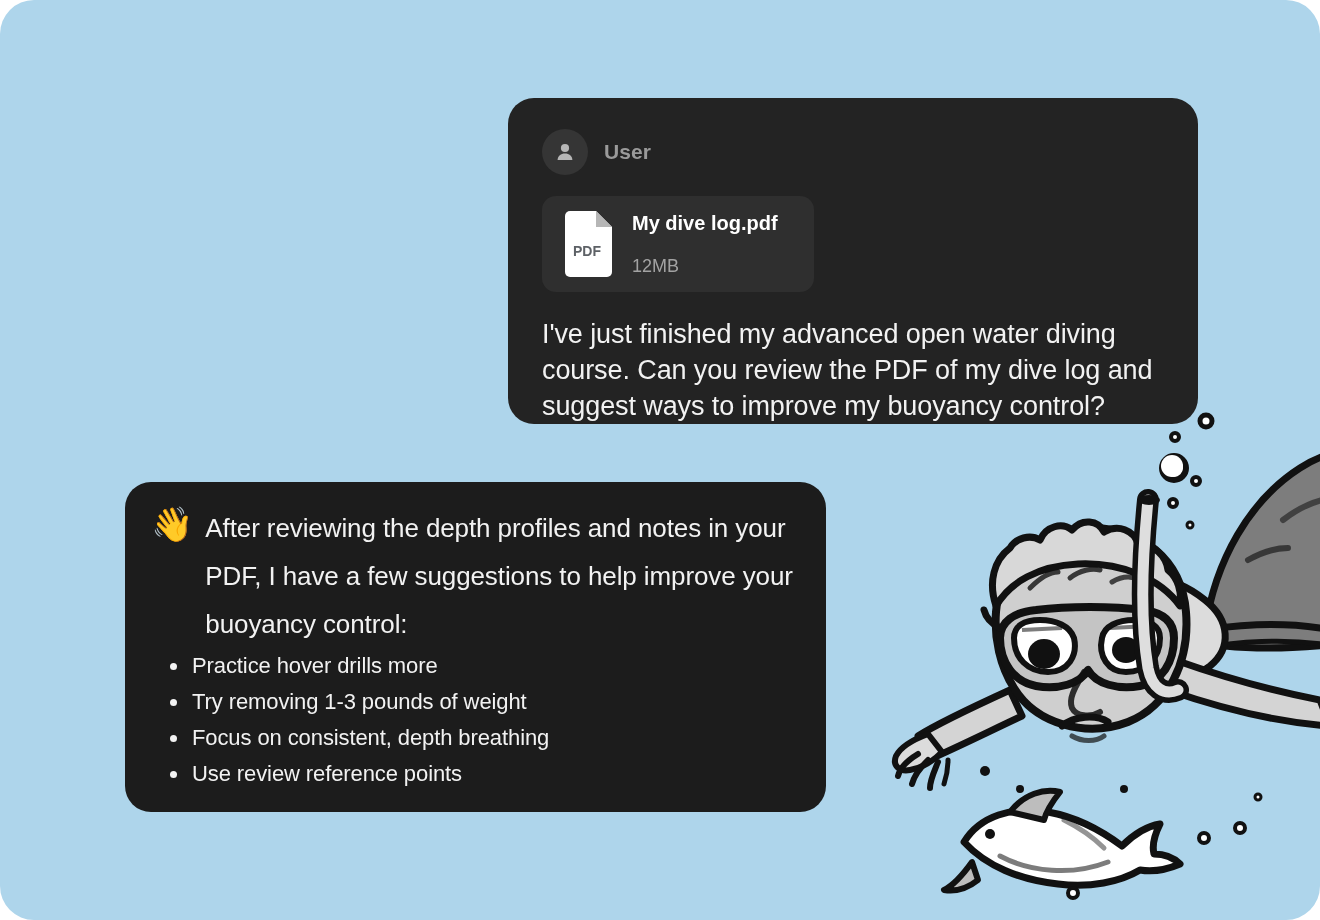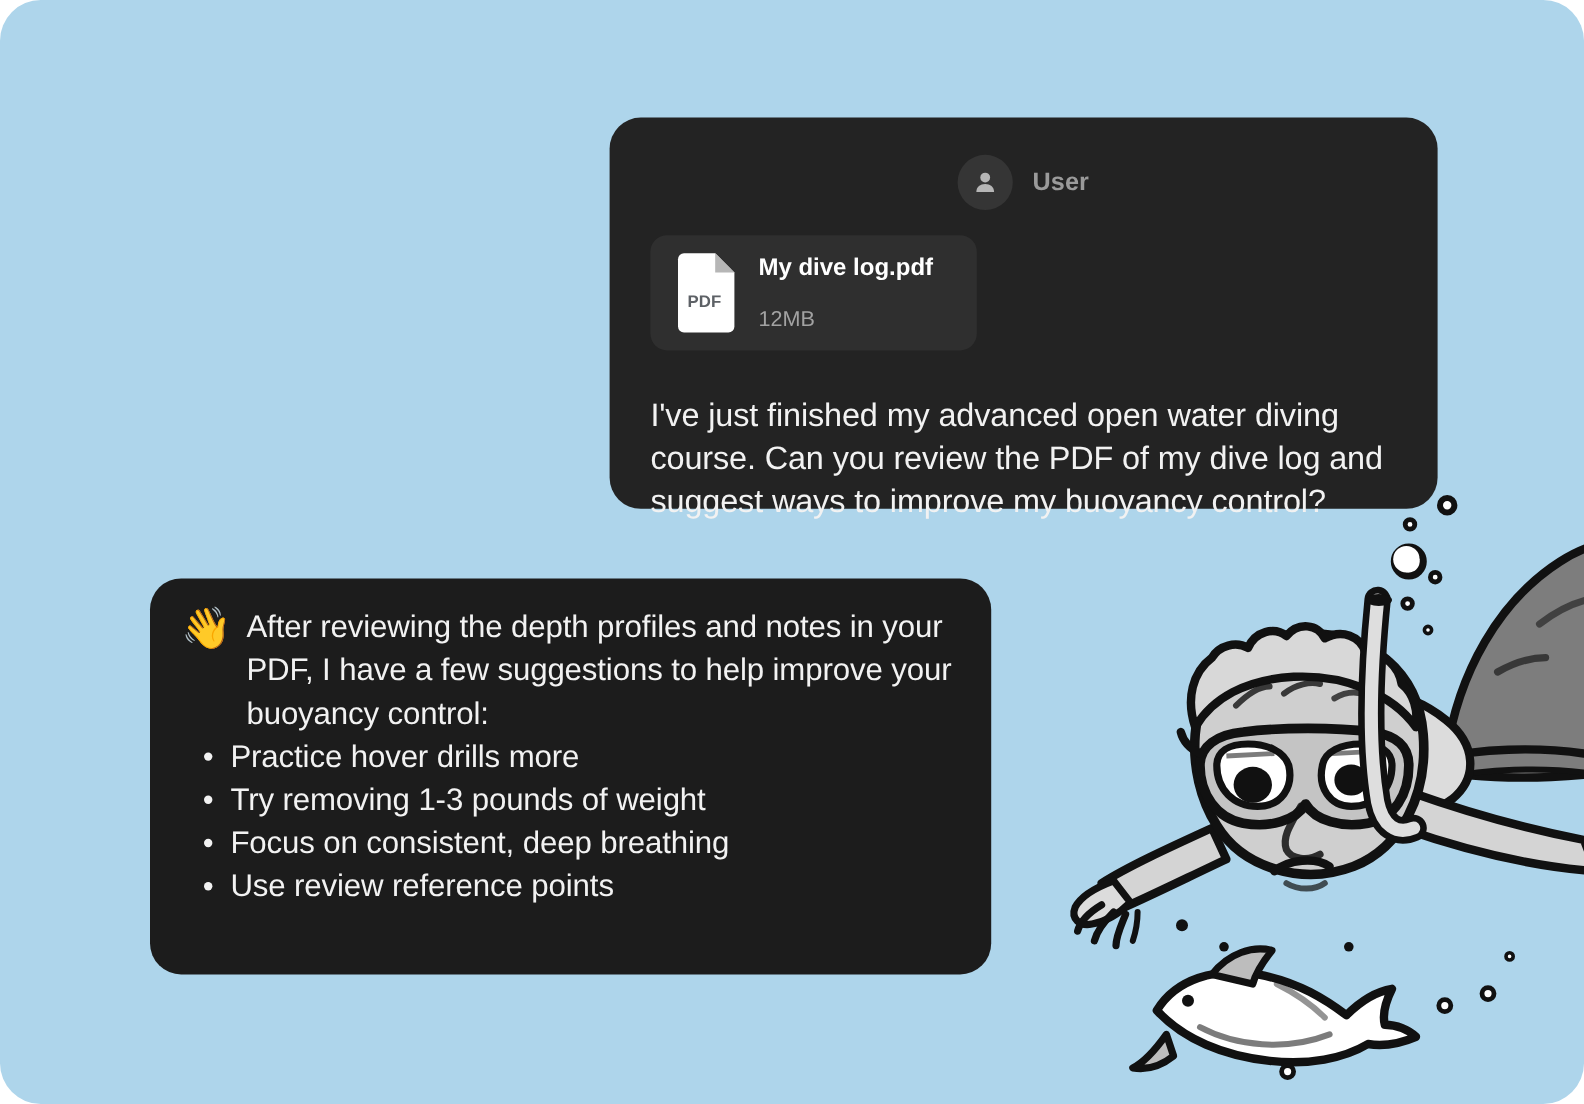--- a/index.html
+++ b/index.html
@@ -40,21 +40,20 @@
     background: #232323;
     border-radius: 26px;
     box-sizing: border-box;
     padding: 30px 34px 0 34px;
   }
   .user-head {
     display: flex;
     align-items: center;
     gap: 16px;
     height: 48px;
-    justify-content: center;
   }
   .avatar {
     width: 46px;
     height: 46px;
     border-radius: 50%;
     background: #353535;
     display: flex;
     align-items: center;
     justify-content: center;
     flex: none;
@@ -86,21 +85,21 @@
     color: #ffffff;
     white-space: nowrap;
   }
   .att-size {
     font-size: 18px;
     color: #a2a2a2;
     margin-top: 20px;
   }
 
   .user-text {
-    margin-top: 36px;
+    margin-top: 24px;
     font-size: 27px;
     line-height: 36px;
     color: #f2f2f2;
     letter-spacing: -0.1px;
   }
 
   
   #assistant-card {
     position: absolute;
     left: 125px;
@@ -118,32 +117,32 @@
     gap: 12px;
   }
   .wave {
     font-size: 34px;
     line-height: 38px;
     flex: none;
     margin-top: 1px;
   }
   .assist-text {
     font-size: 26px;
-    line-height: 36px;
+    line-height: 48px;
     color: #f2f2f2;
     letter-spacing: -0.1px;
   }
   .assist-list {
     margin: 0;
     padding-left: 41px;
     list-style: none;
   }
   .assist-list li {
     position: relative;
-    font-size: 26px;
+    font-size: 22px;
     line-height: 36px;
     color: #f2f2f2;
     letter-spacing: -0.1px;
   }
   .assist-list li::before {
     content: "";
     position: absolute;
     left: -22px;
     top: 15px;
     width: 7px;
@@ -303,18 +302,18 @@
   </div>
 
   <div id="assistant-card">
     <div class="assist-intro">
       <span class="wave">👋</span>
       <span class="assist-text">After reviewing the depth profiles and notes in your PDF, I have a few suggestions to help improve your buoyancy control:</span>
     </div>
     <ul class="assist-list">
       <li>Practice hover drills more</li>
       <li>Try removing 1-3 pounds of weight</li>
-      <li>Focus on consistent, deep breathing</li>
+      <li>Focus on consistent, depth breathing</li>
       <li>Use review reference points</li>
     </ul>
   </div>
 
 </div>
 
 </body></html>

